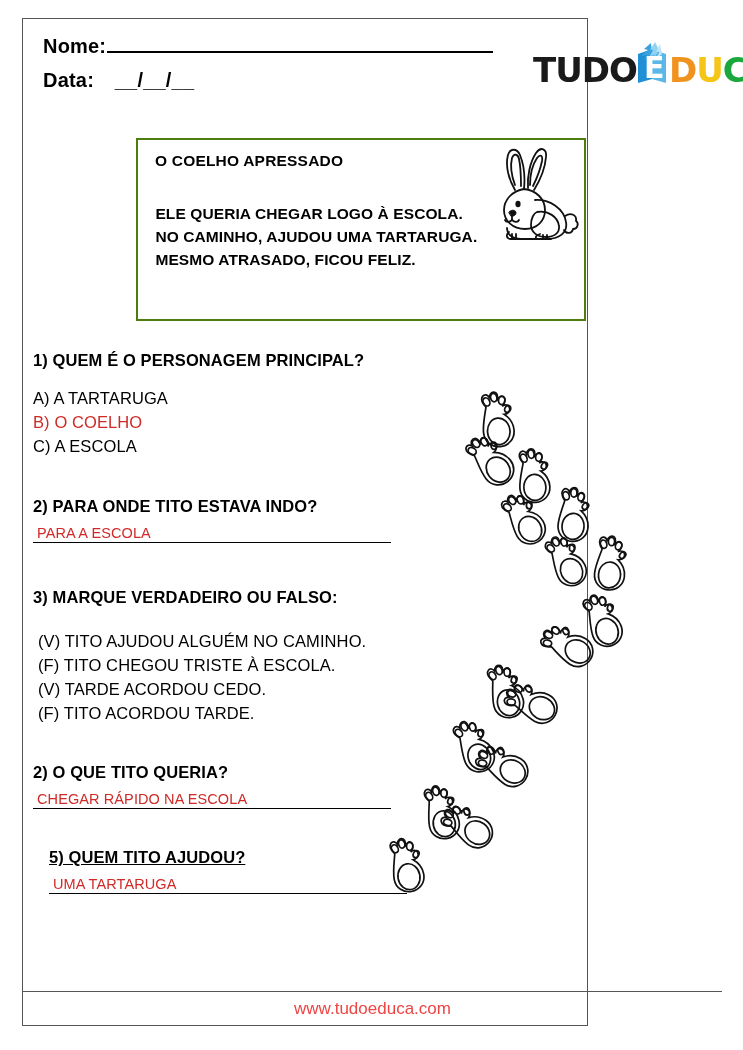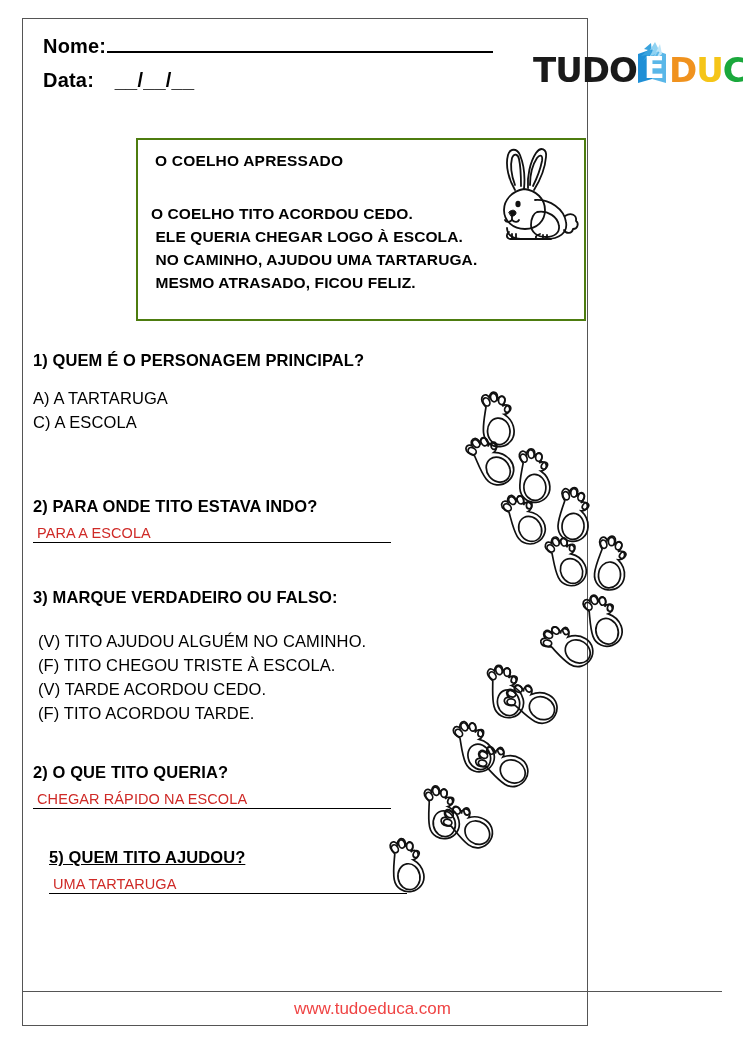--- a/index.html
+++ b/index.html
@@ -257,21 +257,20 @@
       <span class="logo-text logo-d">D</span>
       <span class="logo-text logo-u">U</span>
       <span class="logo-text logo-c">C</span>
 
     </div>
   </div>
 
   <div id="story-box">
     <div id="story-title">O COELHO APRESSADO</div>
     <div id="story-lines">
-      <div class="story-line">O COELHO TITO ACORDOU CEDO.</div>
       <div class="story-line"> ELE QUERIA CHEGAR LOGO À ESCOLA.</div>
       <div class="story-line"> NO CAMINHO, AJUDOU UMA TARTARUGA.</div>
       <div class="story-line"> MESMO ATRASADO, FICOU FELIZ.</div>
     </div>
 
     <div id="rabbit">
       <svg width="92" height="100" viewBox="0 0 92 100" xmlns="http://www.w3.org/2000/svg" fill="none" stroke="#111111" stroke-width="1.8" stroke-linecap="round" stroke-linejoin="round">
 
         <path d="M27 46 C21 36 17 22 20 11 C22 4 29 4 32 11 C36 21 37 35 36 45"></path>
         <path d="M27 41 C24 33 22 22 24 14 C26 9 30 10 31 15 C33 24 33 34 33 42"></path>
@@ -344,20 +343,21 @@
     </svg>
   </div>
 
   <div id="questions">
 
     <div class="blk-1">
       <div class="q-title">1) QUEM É O PERSONAGEM PRINCIPAL?</div>
     </div>
     <div class="blk-opts">
       <div class="q-option">A) A TARTARUGA</div>
+      <div class="q-option answer-red">B) O COELHO</div>
       <div class="q-option">C) A ESCOLA</div>
     </div>
 
     <div class="blk-2">
       <div class="q-title">2) PARA ONDE TITO ESTAVA INDO?</div>
       <div class="answer-line">
         <span class="answer-text">PARA A ESCOLA</span>
       </div>
     </div>
 

